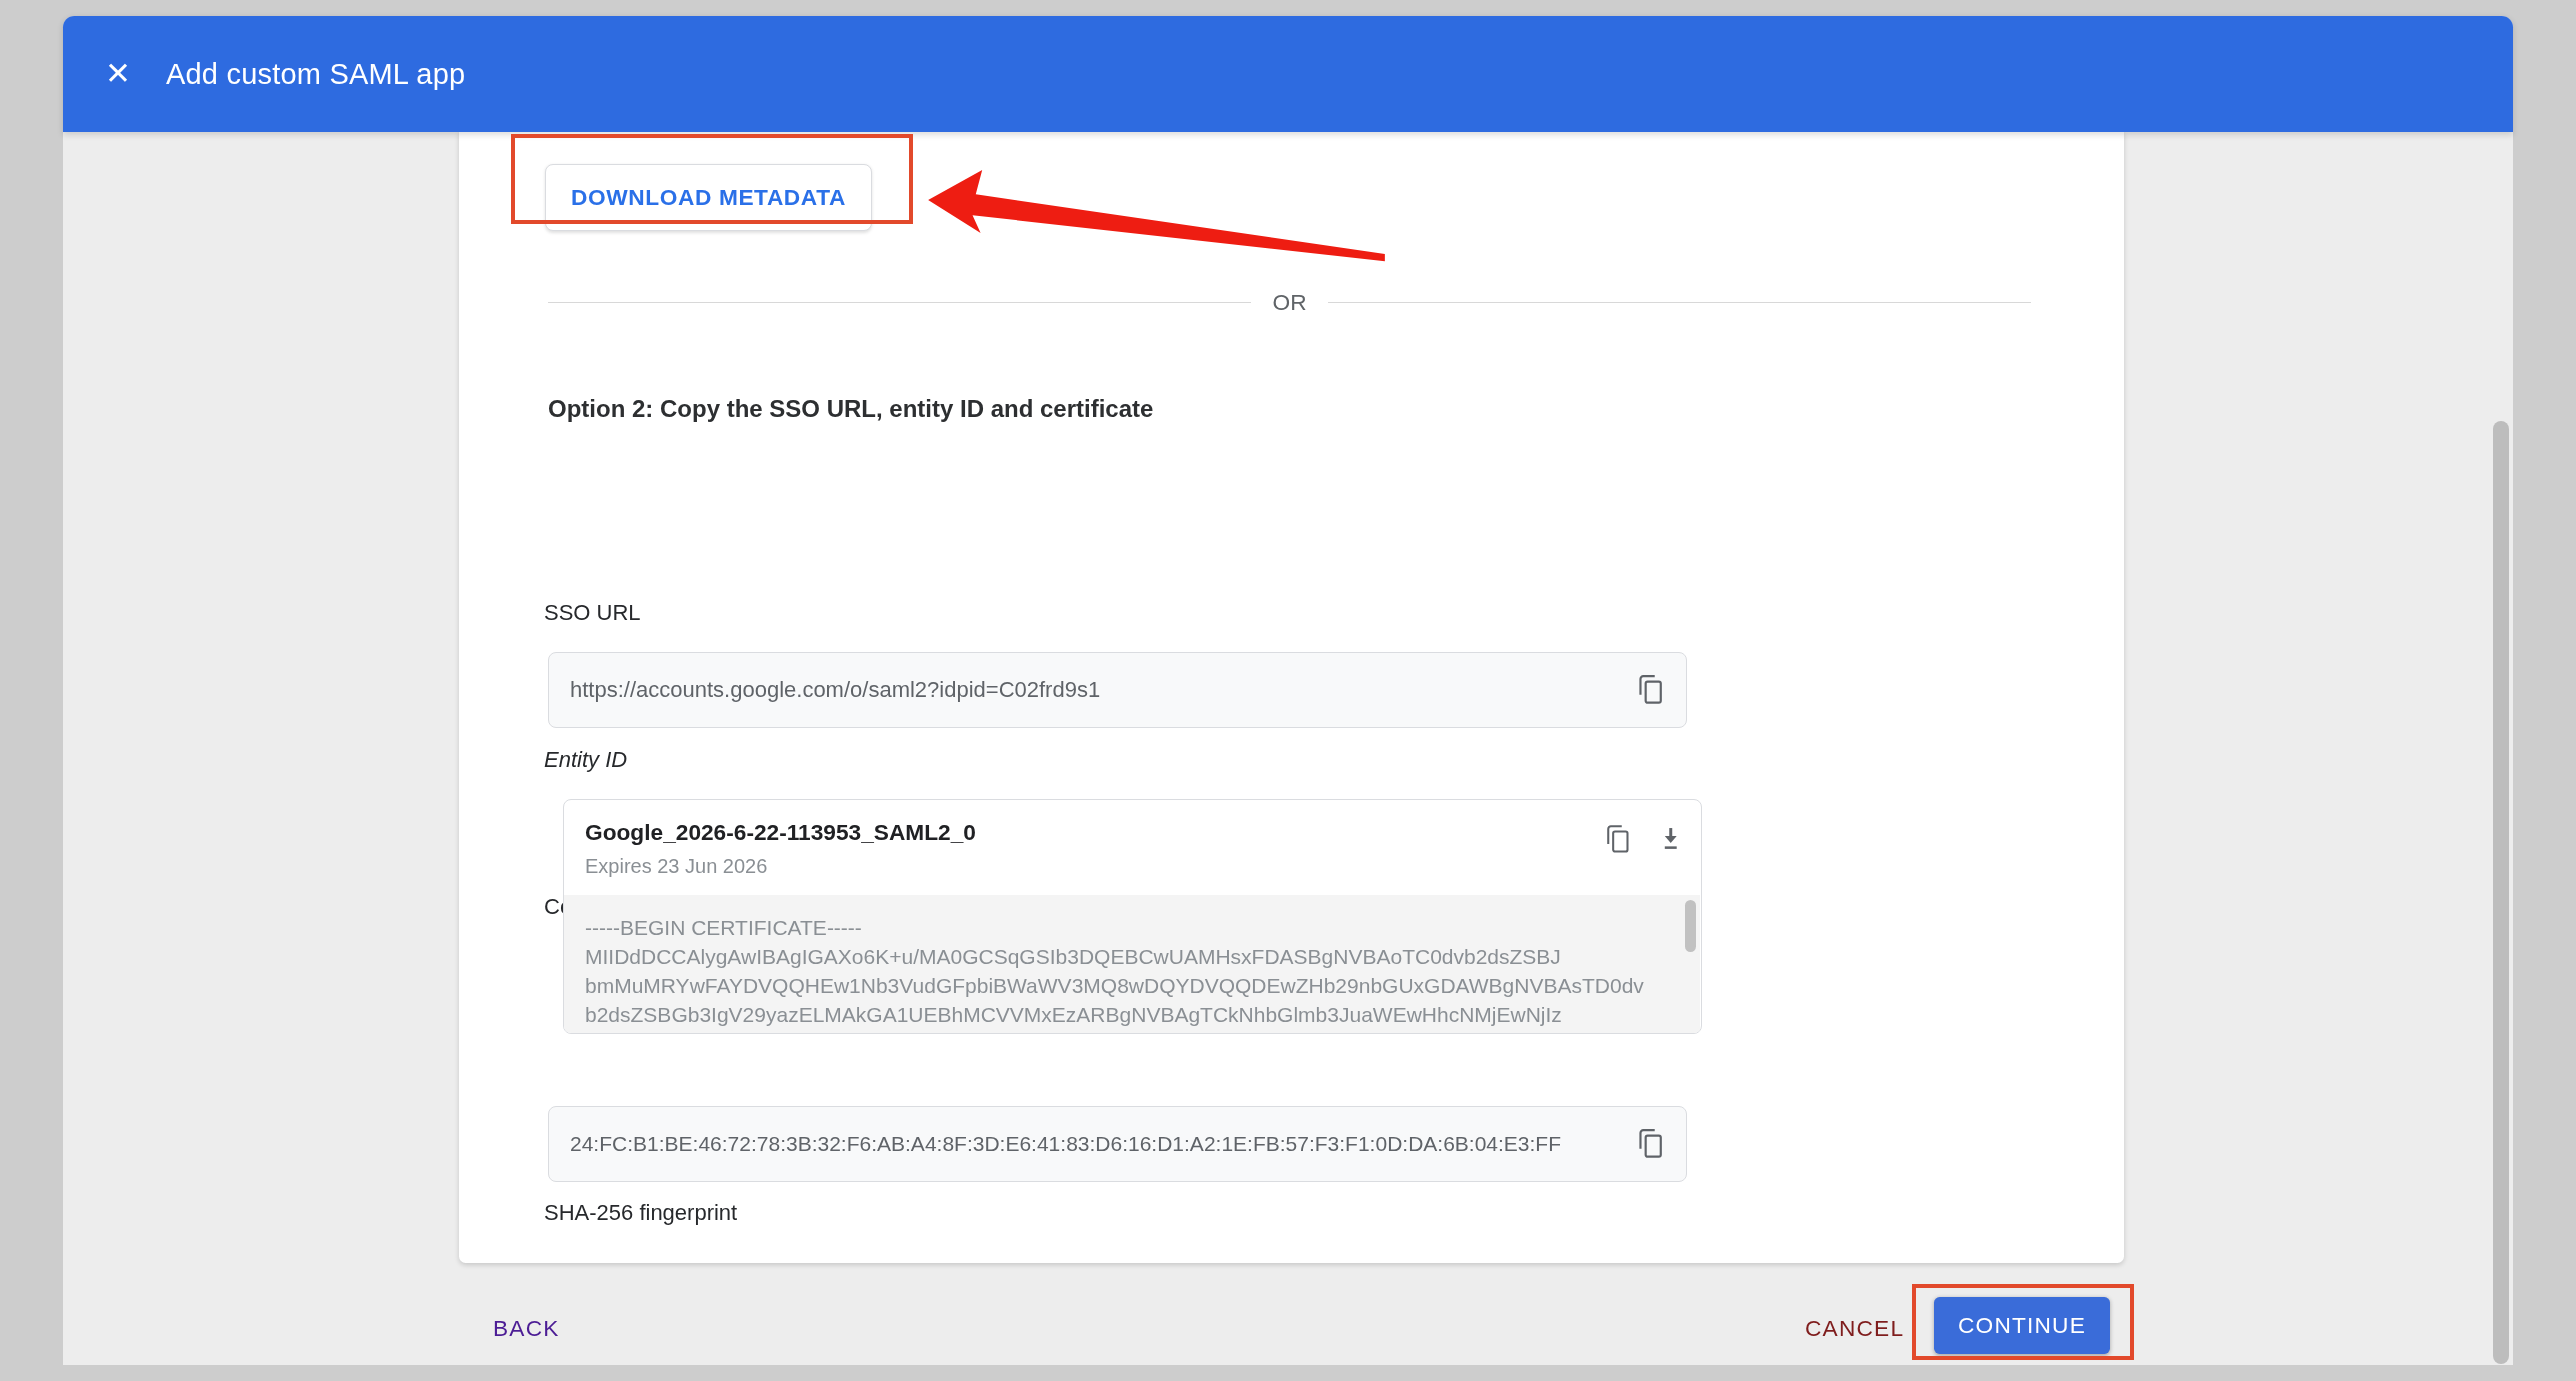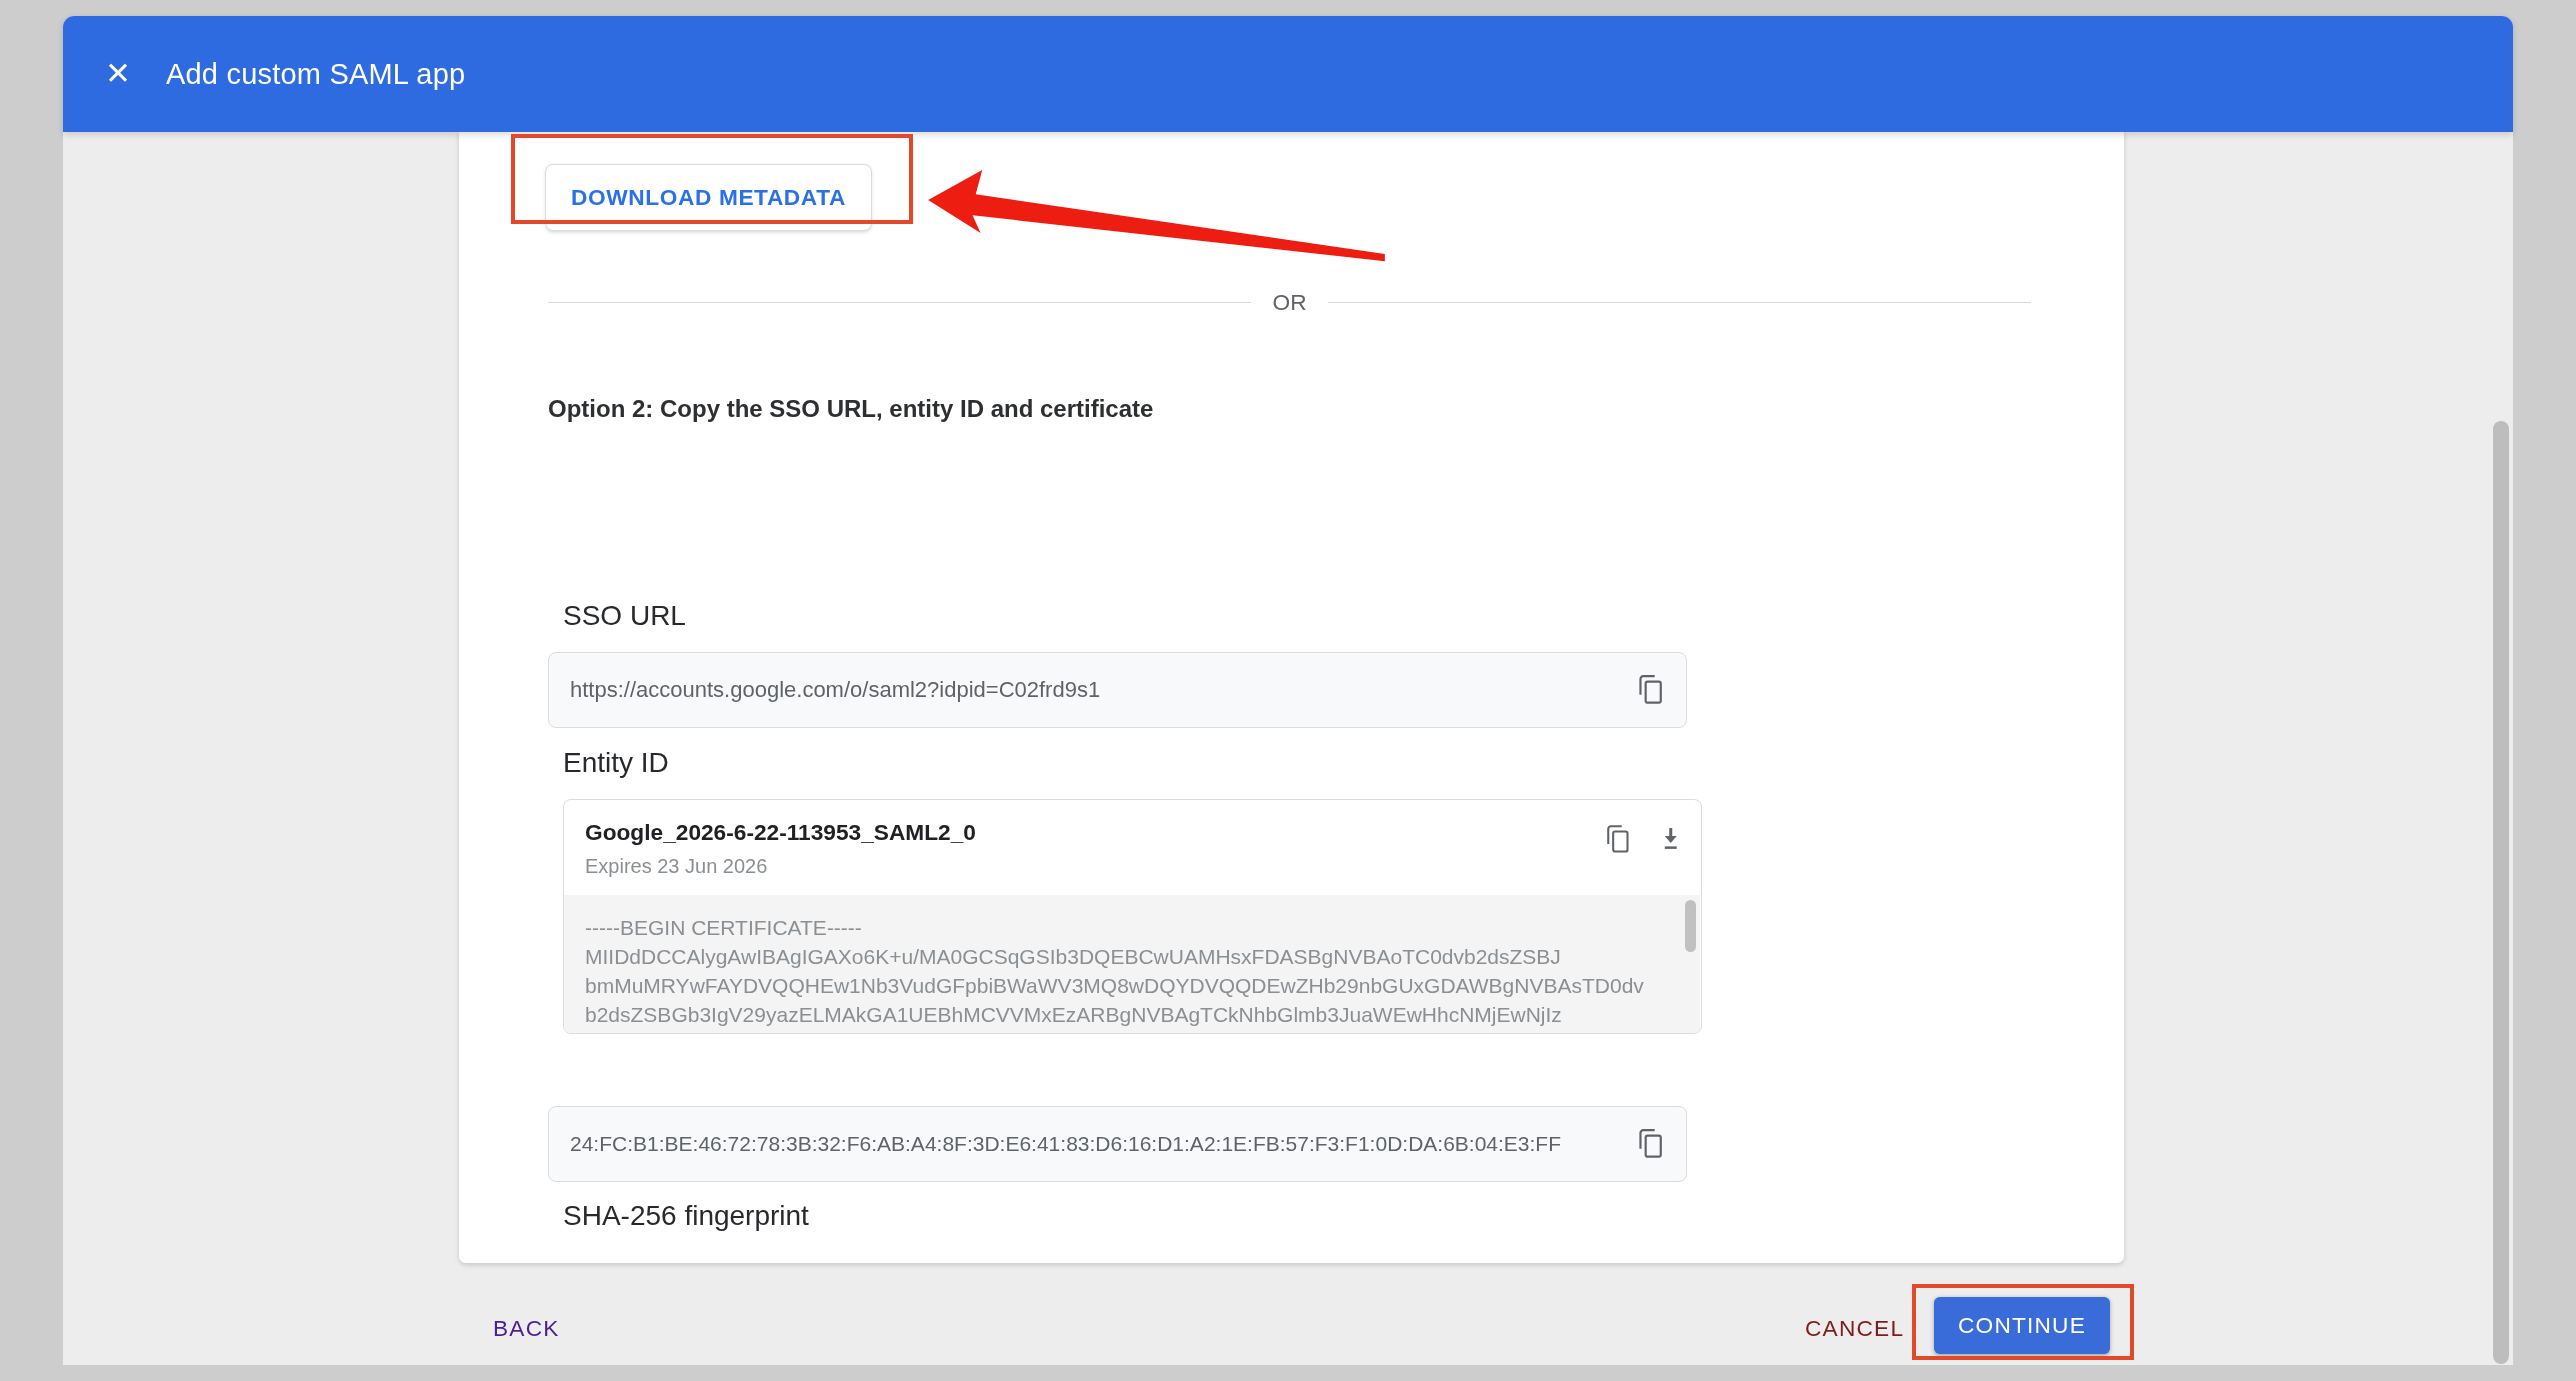--- a/index.html
+++ b/index.html
@@ -25,21 +25,21 @@
         color:#2a70e8;font-size:22.7px;font-weight:700;letter-spacing:0.6px;
         display:flex;align-items:center;justify-content:center;cursor:pointer;}
 
   .or-row{position:absolute;left:89px;top:156px;width:1483px;height:29px;
         display:flex;align-items:center;}
   .or-line{flex:1;height:1.6px;background:#d8d8d8;}
   .or-text{color:#606468;font-size:22.7px;font-weight:500;padding:0 21px;}
 
   .opt-heading{position:absolute;left:89px;top:263px;color:#2d2f31;font-size:24px;font-weight:700;}
 
-  .fld-label{position:absolute;left:104px;color:#27292c;font-size:28px;}
+  .fld-label{position:absolute;left:85px;color:#27292c;font-size:22px;}
   .fld{position:absolute;left:89px;width:1139px;height:76px;background:#f8f9fa;
         border:1.6px solid #dadce0;border-radius:8px;box-sizing:border-box;
         display:flex;align-items:center;}
   .fld-value{color:#5f6368;font-size:22px;margin-left:21px;flex:1;white-space:nowrap;overflow:hidden;}
   .icon-btn{width:36px;height:36px;margin-right:18px;display:flex;align-items:center;
         justify-content:center;cursor:pointer;flex:none;}
   .icon-btn svg{width:29px;height:32px;}
 
   
   .cert-box{position:absolute;left:104px;top:667px;width:1139px;height:235px;background:#ffffff;
@@ -93,21 +93,21 @@
       <div class="or-row">
         <div class="or-line"></div>
         <div class="or-text">OR</div>
         <div class="or-line"></div>
       </div>
 
       <div class="opt-heading">Option 2: Copy the SSO URL, entity ID and certificate</div>
 
       <div class="fld-label" style="top:468px;">SSO URL</div>
 
-      <div class="fld-label" style="top:615px;">Entity ID</div>
+      <div class="fld-label" style="top:615px;font-style:italic;">Entity ID</div>
       <div class="fld" style="top:520px;">
         <div class="fld-value">https://accounts.google.com/o/saml2?idpid=C02frd9s1</div>
         <div class="icon-btn">
           <svg viewBox="0 0 24 26" fill="none" stroke="#5f6368" stroke-width="1.8">
             <path d="M15.5 1.5 H6 a2.3 2.3 0 0 0 -2.3 2.3 V17"></path>
             <rect x="8" y="6" width="12.5" height="17.5" rx="1.6"></rect>
           </svg>
         </div>
       </div>
 

